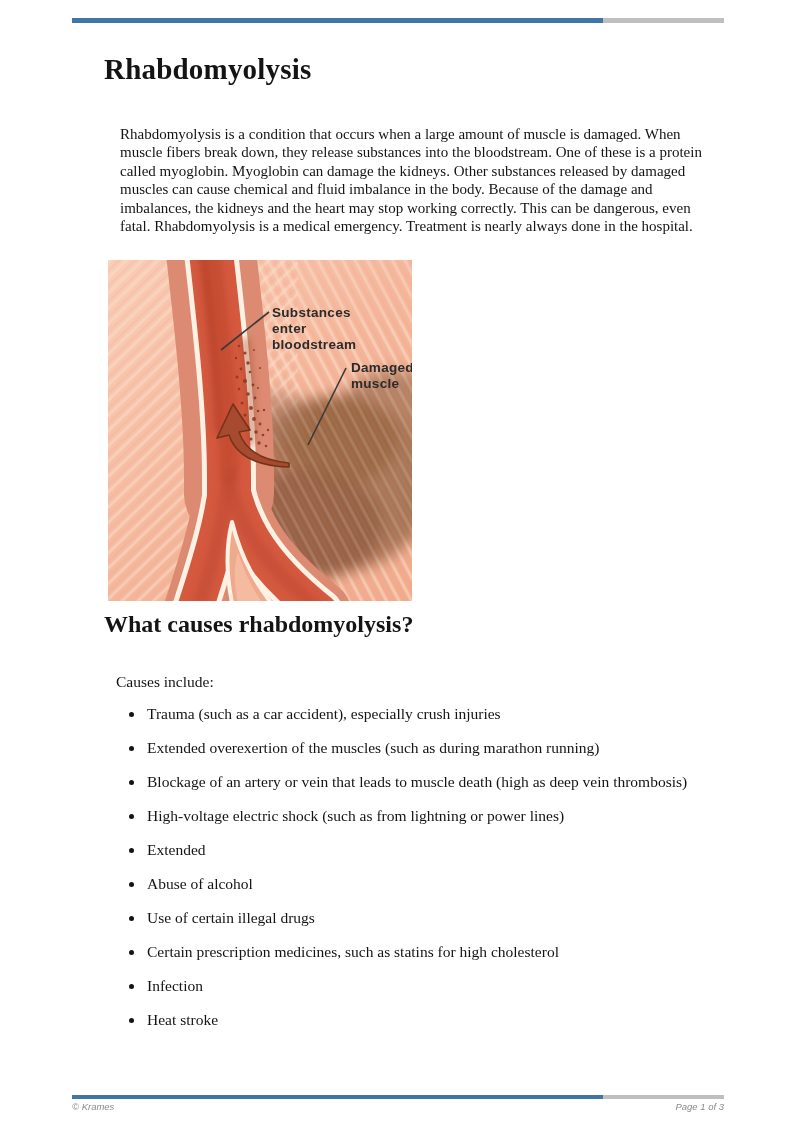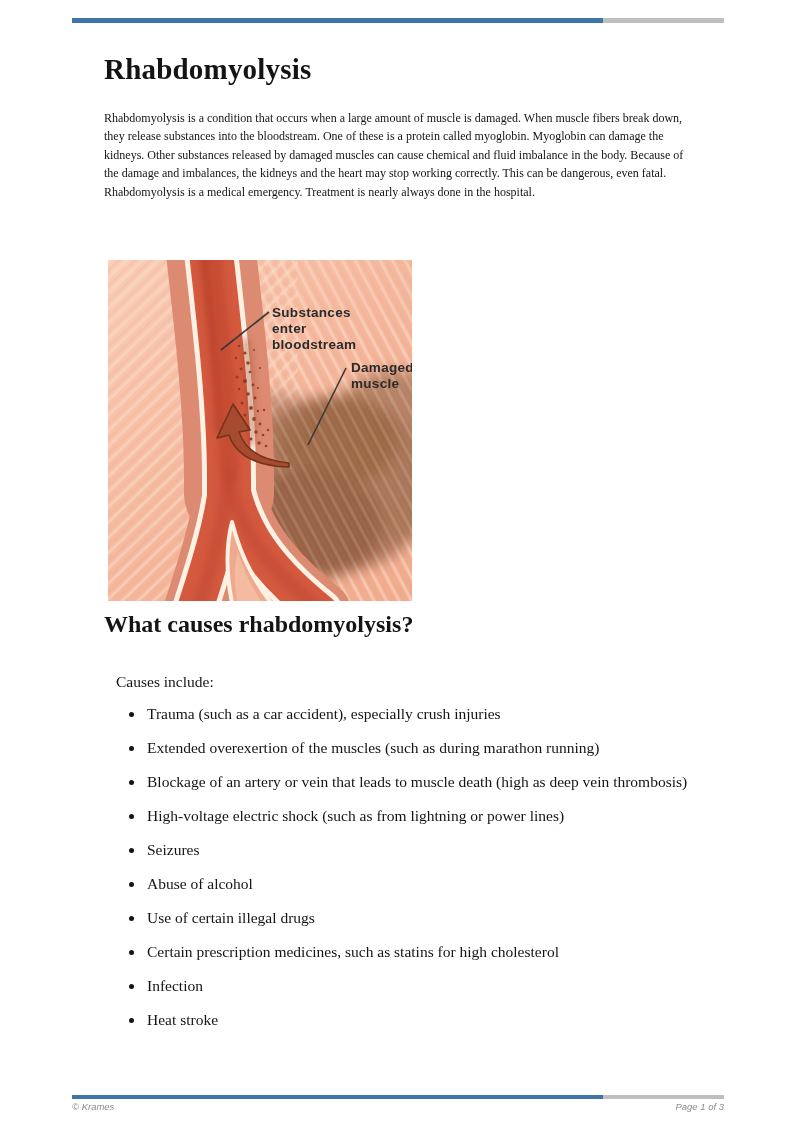--- a/index.html
+++ b/index.html
@@ -12,22 +12,22 @@
   .rule-bar.top{top:18px;height:5px;}
   .rule-bar.bottom{top:1095px;height:4px;}
   .rule-blue{width:531px;height:100%;background:#4076a7;}
   .rule-gray{flex:1;height:100%;background:#bfbfbf;}
 
   h1.doc-title{
     position:absolute;left:104px;top:52px;margin:0;
     font-size:29px;font-weight:bold;line-height:1.2;letter-spacing:.2px;
   }
   p.intro{
-    position:absolute;left:104px;top:109px;width:594px;margin:0;
-    font-size:12px;line-height:18.4px;
+    position:absolute;left:104px;top:109px;width:594px;margin:16px;
+    font-size:15px;line-height:18.4px;
   }
   figure.illus{position:absolute;left:104px;top:256px;margin:4px;width:268px;height:341px;}
   .figlbl{font-family:"Liberation Sans",sans-serif;font-size:13.5px;font-weight:bold;
           fill:#2b2b2b;letter-spacing:.3px;}
   h2.causes-heading{
     position:absolute;left:104px;top:610px;margin:0;
     font-size:24px;font-weight:bold;line-height:1.2;
   }
   p.lead{position:absolute;left:104px;top:660px;margin:12px;font-size:15.5px;line-height:19px;}
   ul.causes-list{
@@ -164,21 +164,21 @@
 
 <h2 class="causes-heading">What causes rhabdomyolysis?</h2>
 
 <p class="lead">Causes include:</p>
 
 <ul class="causes-list">
   <li>Trauma (such as a car accident), especially crush injuries</li>
   <li>Extended overexertion of the muscles (such as during marathon running)</li>
   <li>Blockage of an artery or vein that leads to muscle death (high as deep vein thrombosis)</li>
   <li>High-voltage electric shock (such as from lightning or power lines)</li>
-  <li>Seizures</li>
+  <li>Extended</li>
   <li>Abuse of alcohol</li>
   <li>Use of certain illegal drugs</li>
   <li>Certain prescription medicines, such as statins for high cholesterol</li>
   <li>Infection</li>
   <li>Heat stroke</li>
 </ul>
 
 <div class="rule-bar bottom">
   <div class="rule-blue"></div>
   <div class="rule-gray"></div>

